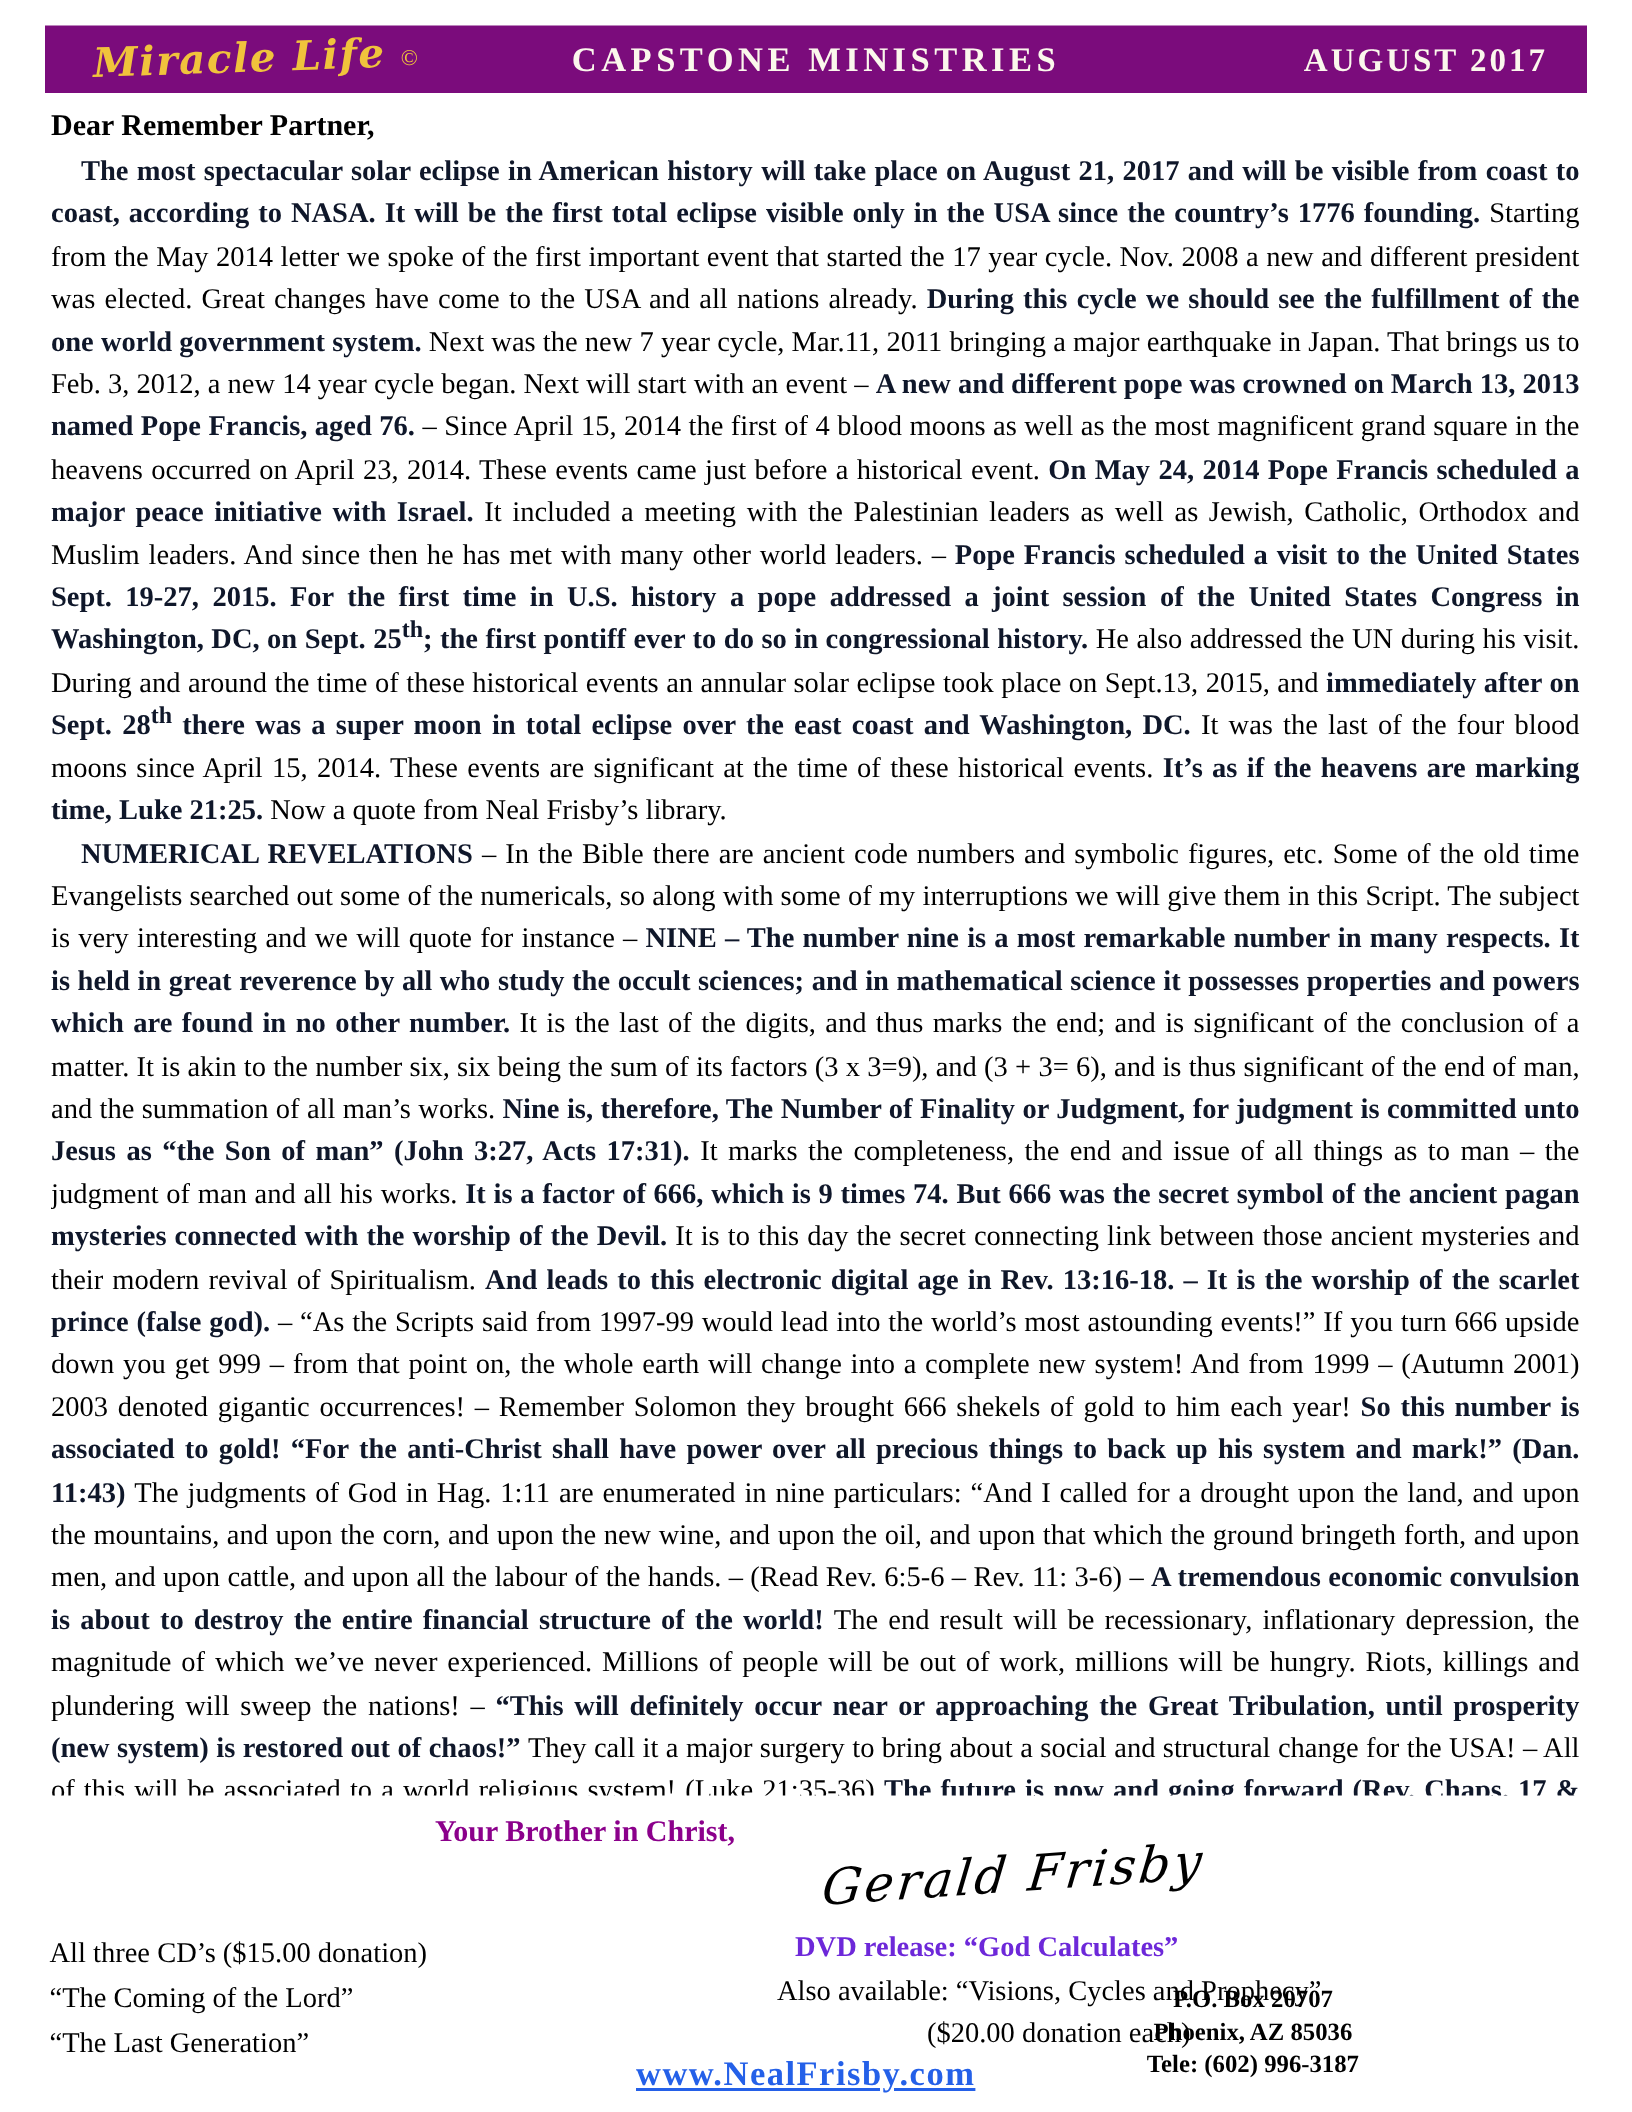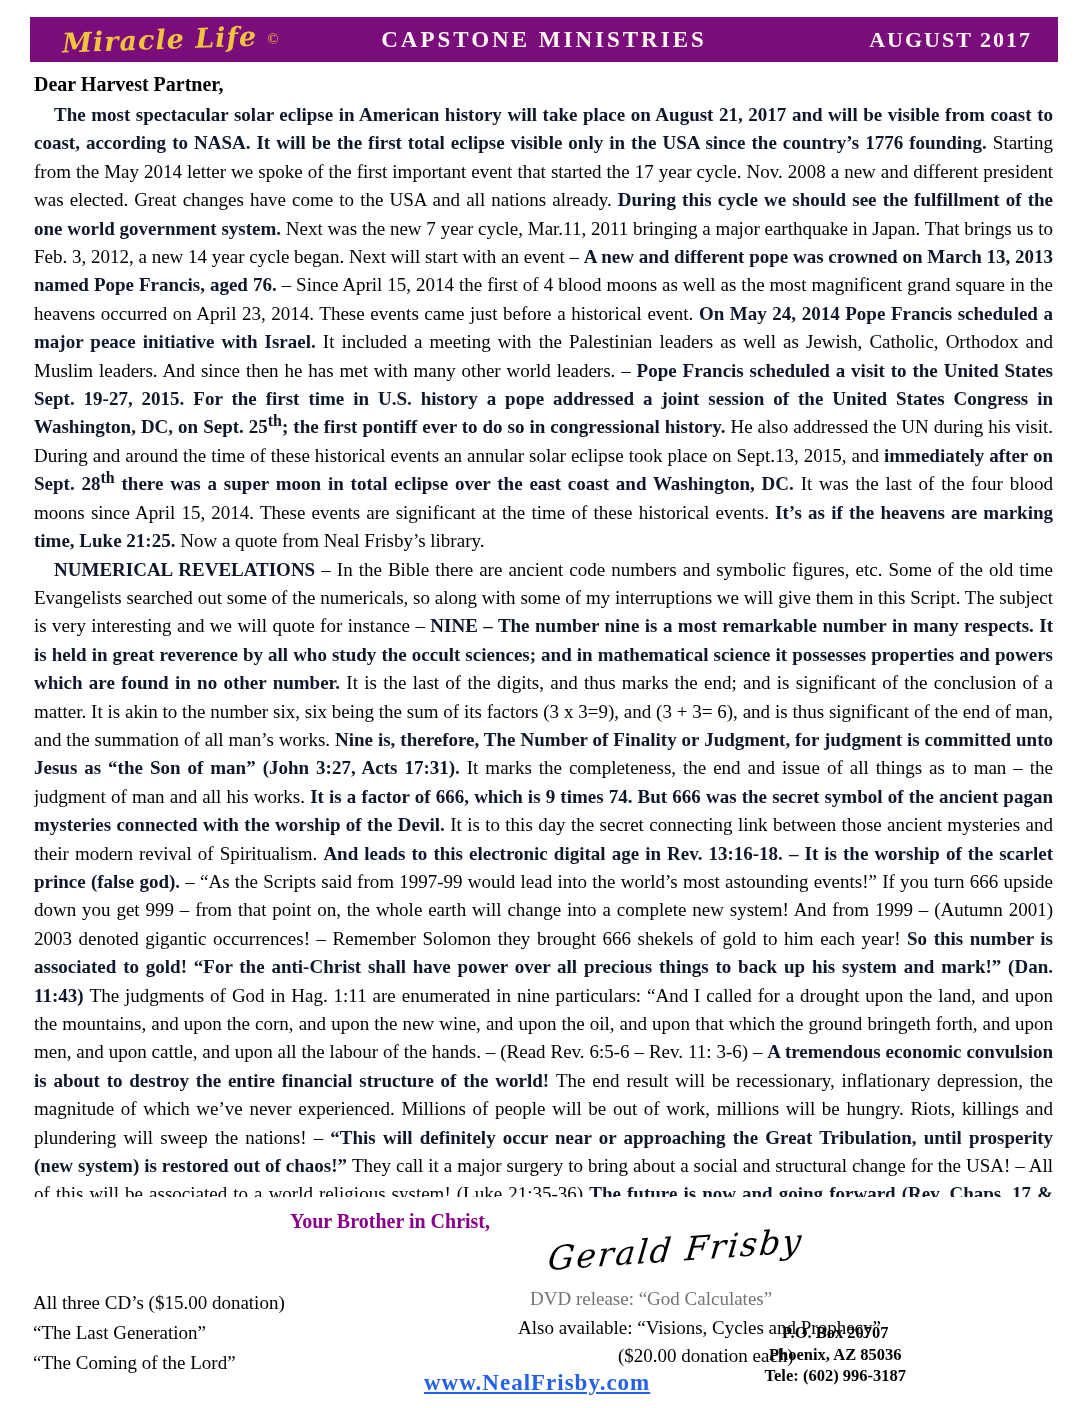--- a/index.html
+++ b/index.html
@@ -43,21 +43,21 @@
     color:#8B008B; font-weight:bold; font-size:20px;
   }
   .signature {
     position:absolute; top:1230px; left:548px;
     font-family:"DejaVu Serif", serif; font-style:italic; font-size:33px;
     transform:rotate(-4deg) skewX(-10deg); letter-spacing:2px; white-space:nowrap;
   }
   
   .footer { position:absolute; top:1288px; left:0; width:940px; height:120px; font-size:19px; }
   .cd-list { position:absolute; left:33px; top:0; line-height:30px; }
-  .line-dvd { position:absolute; left:530px; top:0; color:#737373; font-weight:normal; white-space:nowrap; }
+  .line-dvd { position:absolute; left:530px; top:0; color:#6d28d9; font-weight:bold; white-space:nowrap; }
   .line-also { position:absolute; left:518px; top:29px; white-space:nowrap;text-align:center; }
   .line-donation { position:absolute; left:618px; top:57px; white-space:nowrap; }
   .website {
     position:absolute; left:424px; top:82px; color:#2460E8; font-weight:bold;
     font-size:23px; letter-spacing:1px; text-decoration:underline; white-space:nowrap;
   }
   .contact {
     position:absolute; right:34px; top:34px; text-align:center;
     font-weight:bold; font-size:16.5px; line-height:21.5px; white-space:nowrap;
   }
@@ -69,36 +69,36 @@
 
   <div class="banner">
     <div class="logo-wrap">
       <span class="logo">Miracle Life</span>
       <span class="copyright">©</span>
     </div>
     <div class="banner-title">CAPSTONE MINISTRIES</div>
     <div class="banner-date">AUGUST 2017</div>
   </div>
 
-  <div class="salutation">Dear Harvest Partner,</div>
+  <div class="salutation">Dear Remember Partner,</div>
 
   <div class="body-text">
       <p class="para"><span class="b">The most spectacular solar eclipse in American history will take place on August 21, 2017 and will be visible from coast to coast, according to NASA. It will be the first total eclipse visible only in the USA since the country’s 1776 founding. </span><span>Starting from the May 2014 letter we spoke of the first important event that started the 17 year cycle. Nov. 2008 a new and different president was elected. Great changes have come to the USA and all nations already. </span><span class="b">During this cycle we should see the fulfillment of the one world government system. </span><span>Next was the new 7 year cycle, Mar.11, 2011 bringing a major earthquake in Japan. That brings us to Feb. 3, 2012, a new 14 year cycle began. Next will start with an event – </span><span class="b">A new and different pope was crowned on March 13, 2013 named Pope Francis, aged 76. </span><span>– Since April 15, 2014 the first of 4 blood moons as well as the most magnificent grand square in the heavens occurred on April 23, 2014. These events came just before a historical event. </span><span class="b">On May 24, 2014 Pope Francis scheduled a major peace initiative with Israel. </span><span>It included a meeting with the Palestinian leaders as well as Jewish, Catholic, Orthodox and Muslim leaders. And since then he has met with many other world leaders. – </span><span class="b">Pope Francis scheduled a visit to the United States Sept. 19-27, 2015.  For the first time in U.S. history a pope addressed a joint session of the United States Congress in Washington, DC, on Sept. 25</span><sup class="b">th</sup><span class="b">; the first pontiff ever to do so in congressional history. </span><span>He also addressed the UN during his visit. During and around the time of these historical events an annular solar eclipse took place on Sept.13, 2015, and </span><span class="b">immediately after on Sept. 28</span><sup class="b">th</sup><span class="b"> there was a super moon in total eclipse over the east coast and Washington, DC. </span><span>It was the last of the four blood moons since April 15, 2014. These events are significant at the time of these historical events. </span><span class="b">It’s as if the heavens are marking time, Luke 21:25. </span><span> Now a quote from Neal Frisby’s library.</span></p>
       <p class="para"><span class="b">NUMERICAL REVELATIONS </span><span>– In the Bible there are ancient code numbers and symbolic figures, etc. Some of the old time Evangelists searched out some of the numericals, so along with some of my interruptions we will give them in this Script. The subject is very interesting and we will quote for instance – </span><span class="b">NINE – The number nine is a most remarkable number in many respects. It is held in great reverence by all who study the occult sciences; and in mathematical science it possesses properties and powers which are found in no other number. </span><span>It is the last of the digits, and thus marks the end; and is significant of the conclusion of a matter. It is akin to the number six, six being the sum of its factors (3 x 3=9), and (3 + 3= 6), and is thus significant of the end of man, and the summation of all man’s works. </span><span class="b">Nine is, therefore, The Number of Finality or Judgment, for judgment is committed unto Jesus as “the Son of man” (John 3:27, Acts 17:31). </span><span>It marks the completeness, the end and issue of all things as to man – the judgment of man and all his works. </span><span class="b">It is a factor of 666, which is 9 times 74. But 666 was the secret symbol of the ancient pagan mysteries connected with the worship of the Devil. </span><span>It is to this day the secret connecting link between those ancient mysteries and their modern revival of Spiritualism. </span><span class="b">And leads to this electronic digital age in Rev. 13:16-18. – It is the worship of the scarlet prince (false god). </span><span>– “As the Scripts said from 1997-99 would lead into the world’s most astounding events!” If you turn 666 upside down you get 999 – from that point on, the whole earth will change into a complete new system! And from 1999 – (Autumn 2001) 2003 denoted gigantic occurrences! – Remember Solomon they brought 666 shekels of gold to him each year! </span><span class="b">So this number is associated to gold! “For the anti-Christ shall have power over all precious things to back up his system and mark!” (Dan. 11:43) </span><span>The judgments of God in Hag. 1:11 are enumerated in nine particulars: “And I called for a drought upon the land, and upon the mountains, and upon the corn, and upon the new wine, and upon the oil, and upon that which the ground bringeth forth, and upon men, and upon cattle, and upon all the labour of the hands. – (Read Rev. 6:5-6 – Rev. 11: 3-6) – </span><span class="b">A tremendous economic convulsion is about to destroy the entire financial structure of the world! </span><span>The end result will be recessionary, inflationary depression, the magnitude of which we’ve never experienced. Millions of people will be out of work, millions will be hungry. Riots, killings and plundering will sweep the nations! – </span><span class="b">“This will definitely occur near or approaching the Great Tribulation, until prosperity (new system) is restored out of chaos!” </span><span>They call it a major surgery to bring about a social and structural change for the USA! – All of this will be associated to a world religious system! (Luke 21:35-36) </span><span class="b">The future is now and going forward (Rev. Chaps. 17 &amp; 18) “Wake up America! – Wake up saith the Lord, night cometh soon!” </span></p>
     </div>
 
   <div class="closing">Your Brother in Christ,</div>
 
   <div class="signature">Gerald Frisby</div>
 
   <div class="footer">
     <div class="cd-list">
         <div>All three CD’s ($15.00 donation)</div>
+        <div>“The Coming of the Lord”</div>
         <div>“The Last Generation”</div>
-        <div>“The Coming of the Lord”</div>
       </div>
     <div class="line-dvd">DVD release: “God Calculates”</div>
     <div class="line-also">Also available: “Visions, Cycles and Prophecy”</div>
     <div class="line-donation">($20.00 donation each)</div>
     <a class="website" href="#">www.NealFrisby.com</a>
     <div class="contact">
         <div>P.O. Box 20707</div>
         <div>Phoenix, AZ 85036</div>
         <div>Tele: (602) 996-3187</div>
       </div>

